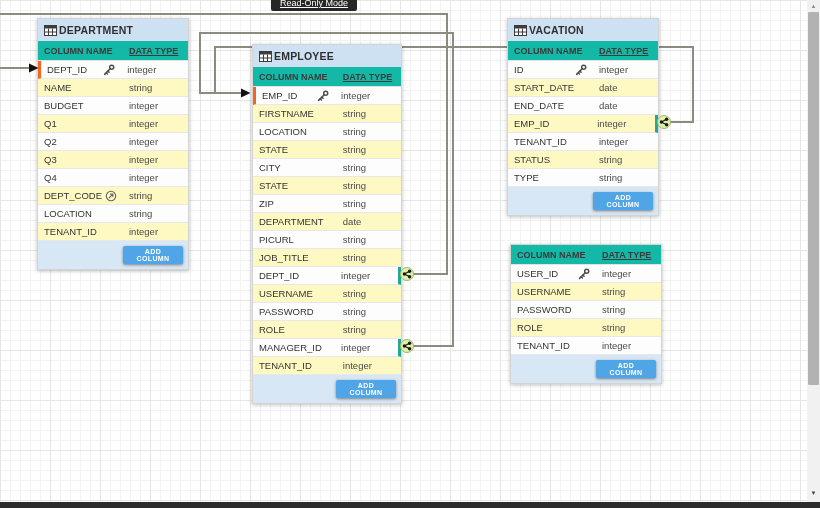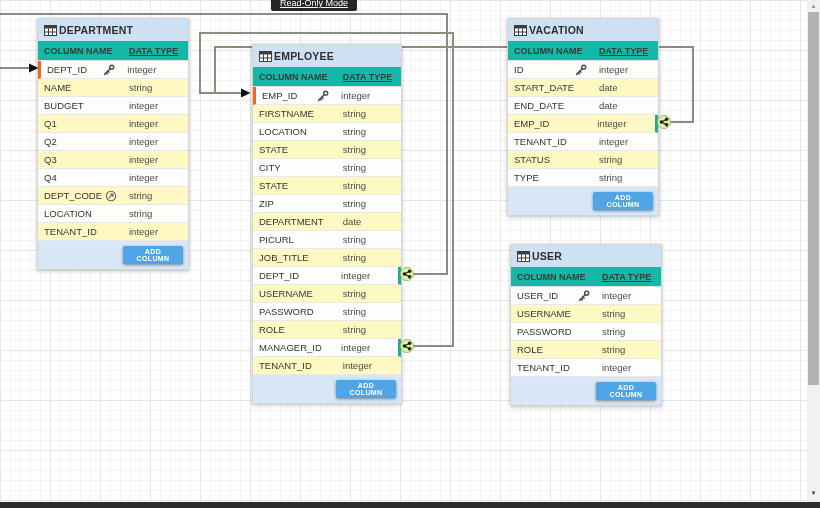--- a/index.html
+++ b/index.html
@@ -355,32 +355,20 @@
           <span class="c1">
             <span>TYPE</span>
           </span>
           <span class="c2">string</span>
         </div>
         <div class="tfoot">
           <button class="add-col-btn">ADD COLUMN</button>
         </div>
       </div>
       <div class="schema-table" style="left: 510px; top: 244px; width: 150px;">
-        <div class="tbar">
-          <span style="display: flex;">
-            <svg width="13" height="11" viewBox="0 0 13 11">
-              <rect x="0.5" y="0.5" width="12" height="10" fill="#ffffff" stroke="#3c3c3c"></rect>
-              <rect x="0.5" y="0.5" width="12" height="3" fill="#3c3c3c"></rect>
-              <line x1="4.5" y1="3.5" x2="4.5" y2="10.5" stroke="#3c3c3c"></line>
-              <line x1="8.5" y1="3.5" x2="8.5" y2="10.5" stroke="#3c3c3c"></line>
-              <line x1="0.5" y1="7" x2="12.5" y2="7" stroke="#3c3c3c"></line>
-            </svg>
-          </span>
-          <span class="ttl">USER</span>
-        </div>
         <div class="hdr-row">
           <span class="c1">COLUMN NAME</span>
           <span class="c2">DATA TYPE</span>
         </div>
         <div class="col-row odd">
           <span class="c1">
             <span>USER_ID</span>
             <span class="row-icon">
               <svg width="12" height="12" viewBox="0 0 12 12">
                 <g stroke="#4d4d4d" stroke-width="1.5" fill="none" stroke-linecap="round">

